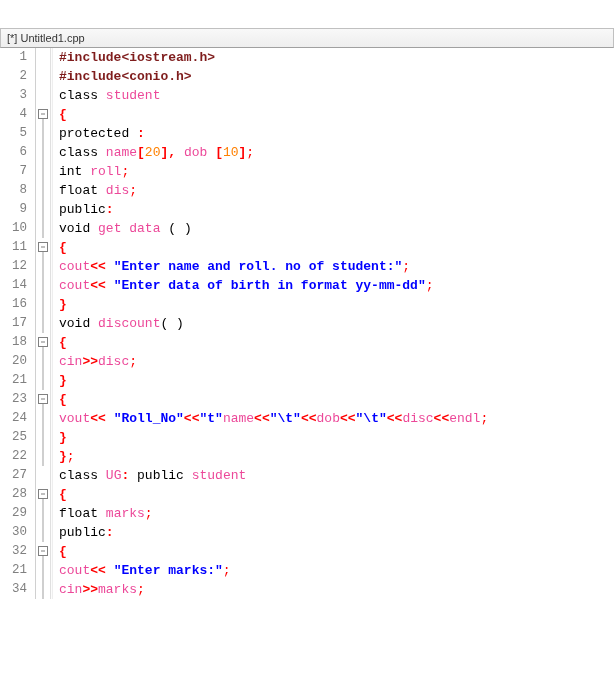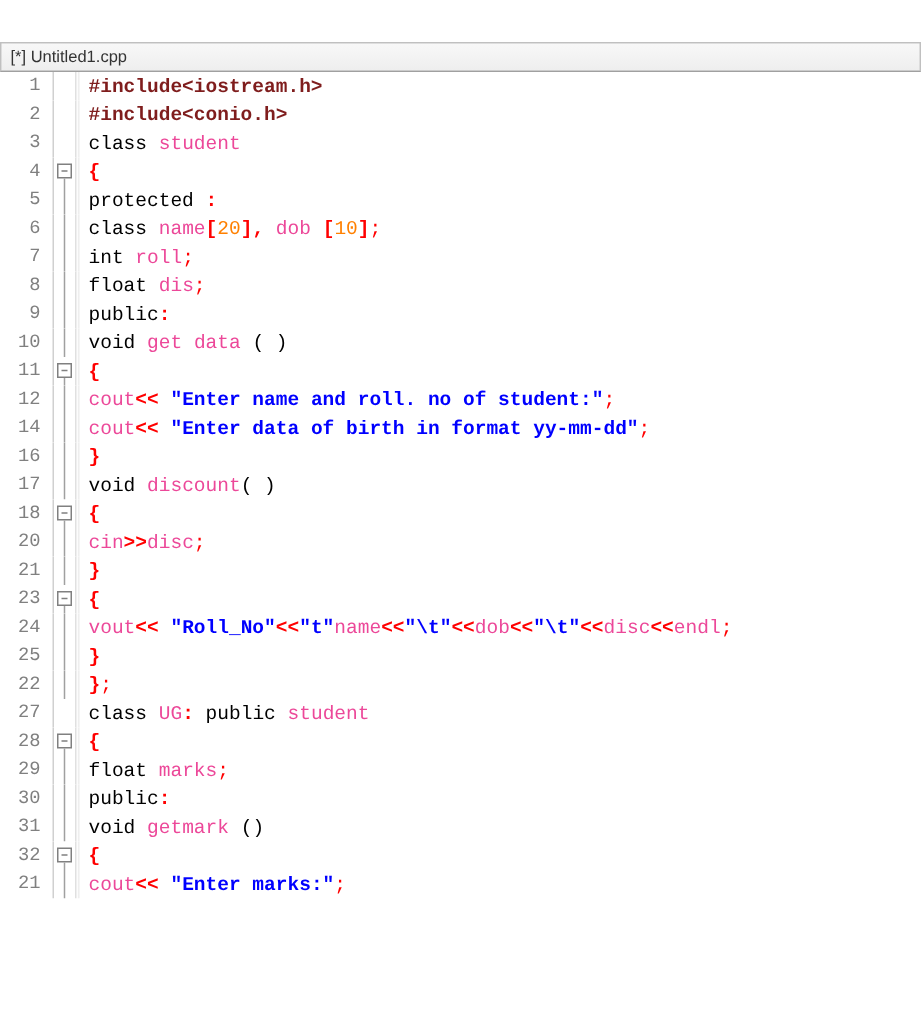--- a/index.html
+++ b/index.html
@@ -233,37 +233,37 @@
     </div>
     <div class="row">
       <div class="lineno">30</div>
       <div class="foldcol">
         <div class="fold-line"></div>
       </div>
       <div class="lmargin"></div>
       <div class="codecol"><span class="tok-kw">public</span><span class="tok-colon">:</span></div>
     </div>
     <div class="row">
-      <div class="lineno">31</div>
-      <div class="foldcol">
-        <div class="fold-line"></div>
-      </div>
-      <div class="lmargin"></div>
-      <div class="codecol"><span class="tok-kw">void</span> <span class="tok-id">getmark</span> <span class="tok-paren">(</span><span class="tok-paren">)</span></div>
-    </div>
-    <div class="row">
       <div class="lineno">32</div>
       <div class="foldcol">
         <div class="fold-box"></div>
         <div class="fold-line" style="top: 14px;"></div>
       </div>
       <div class="lmargin"></div>
       <div class="codecol"><span class="tok-brace">{</span></div>
     </div>
     <div class="row">
       <div class="lineno">21</div>
       <div class="foldcol">
         <div class="fold-line"></div>
       </div>
       <div class="lmargin"></div>
       <div class="codecol"><span class="tok-id">cout</span><span class="tok-op">&lt;&lt;</span> <span class="tok-str">"Enter marks:"</span><span class="tok-semi">;</span></div>
+    </div>
+    <div class="row">
+      <div class="lineno">34</div>
+      <div class="foldcol">
+        <div class="fold-line"></div>
+      </div>
+      <div class="lmargin"></div>
+      <div class="codecol"><span class="tok-id">cin</span><span class="tok-op">&gt;&gt;</span><span class="tok-id">marks</span><span class="tok-semi">;</span></div>
     </div>
   </div>
 
 </body></html>

